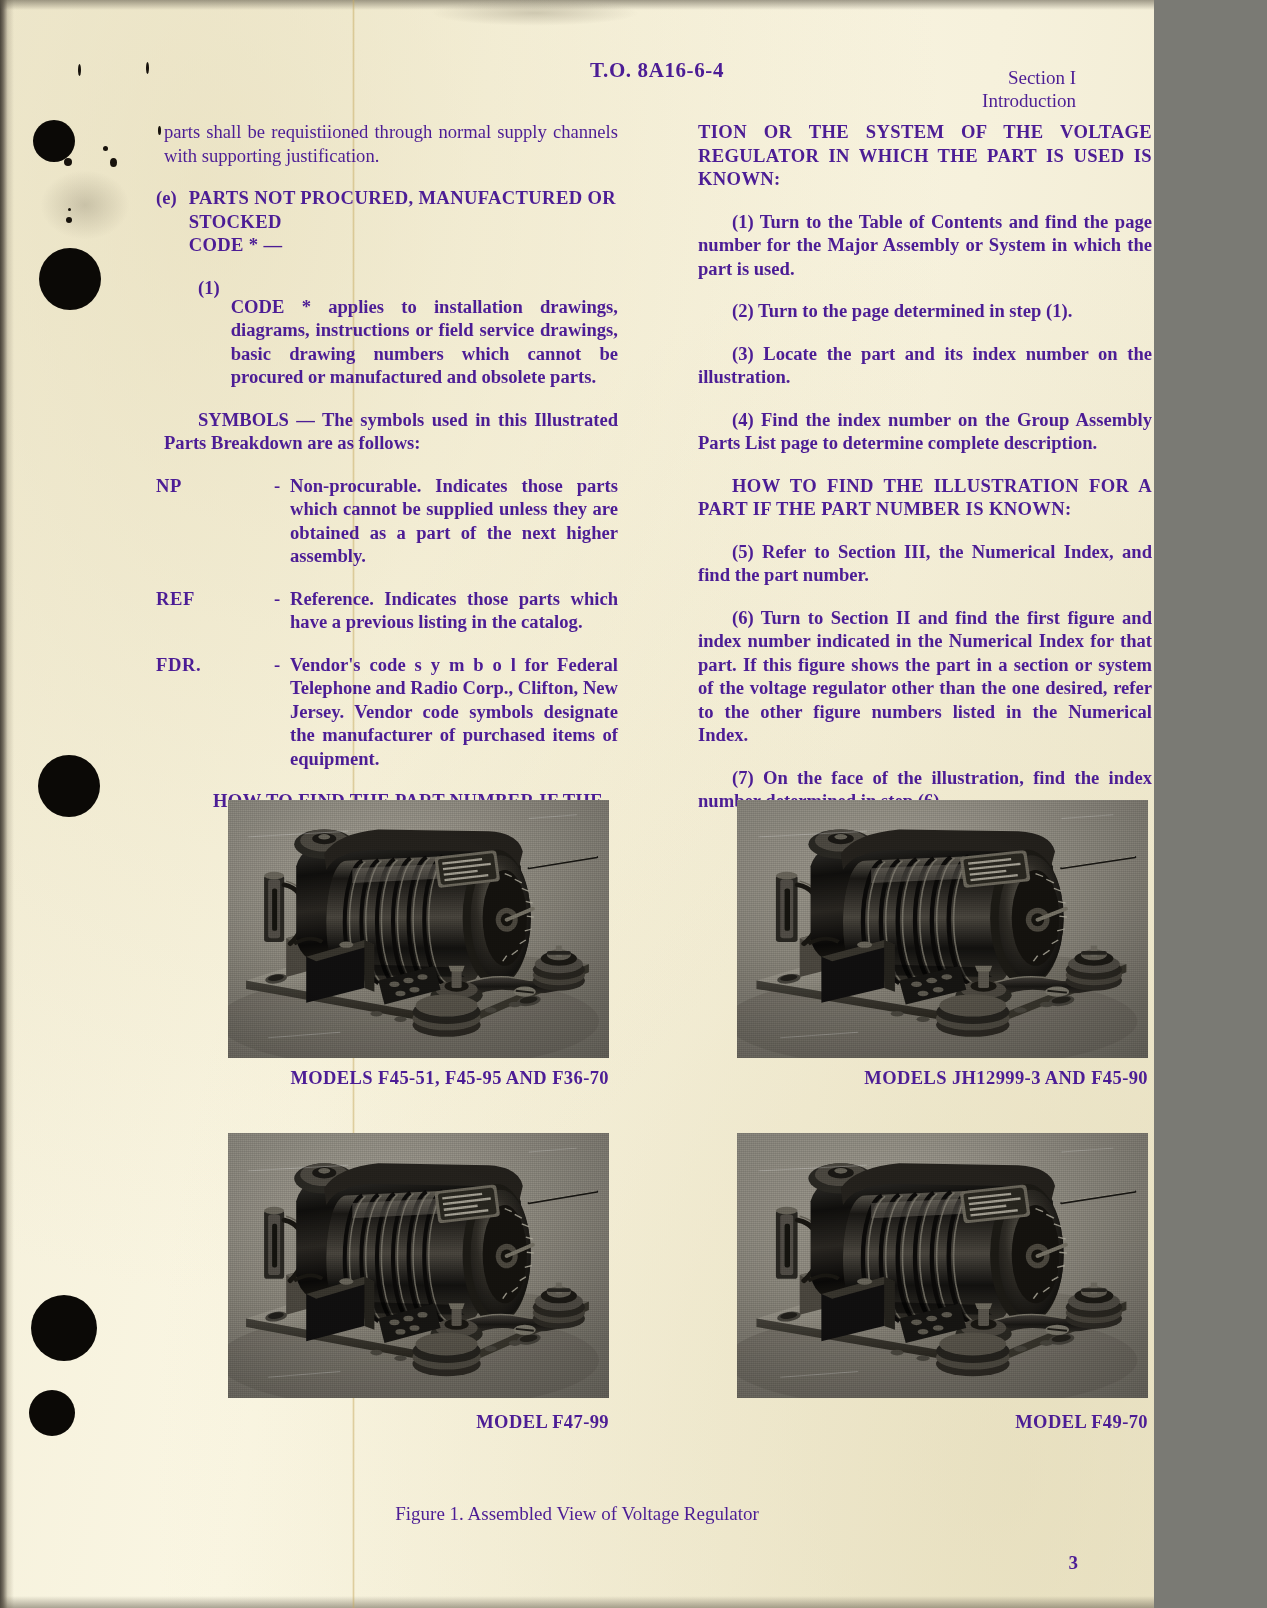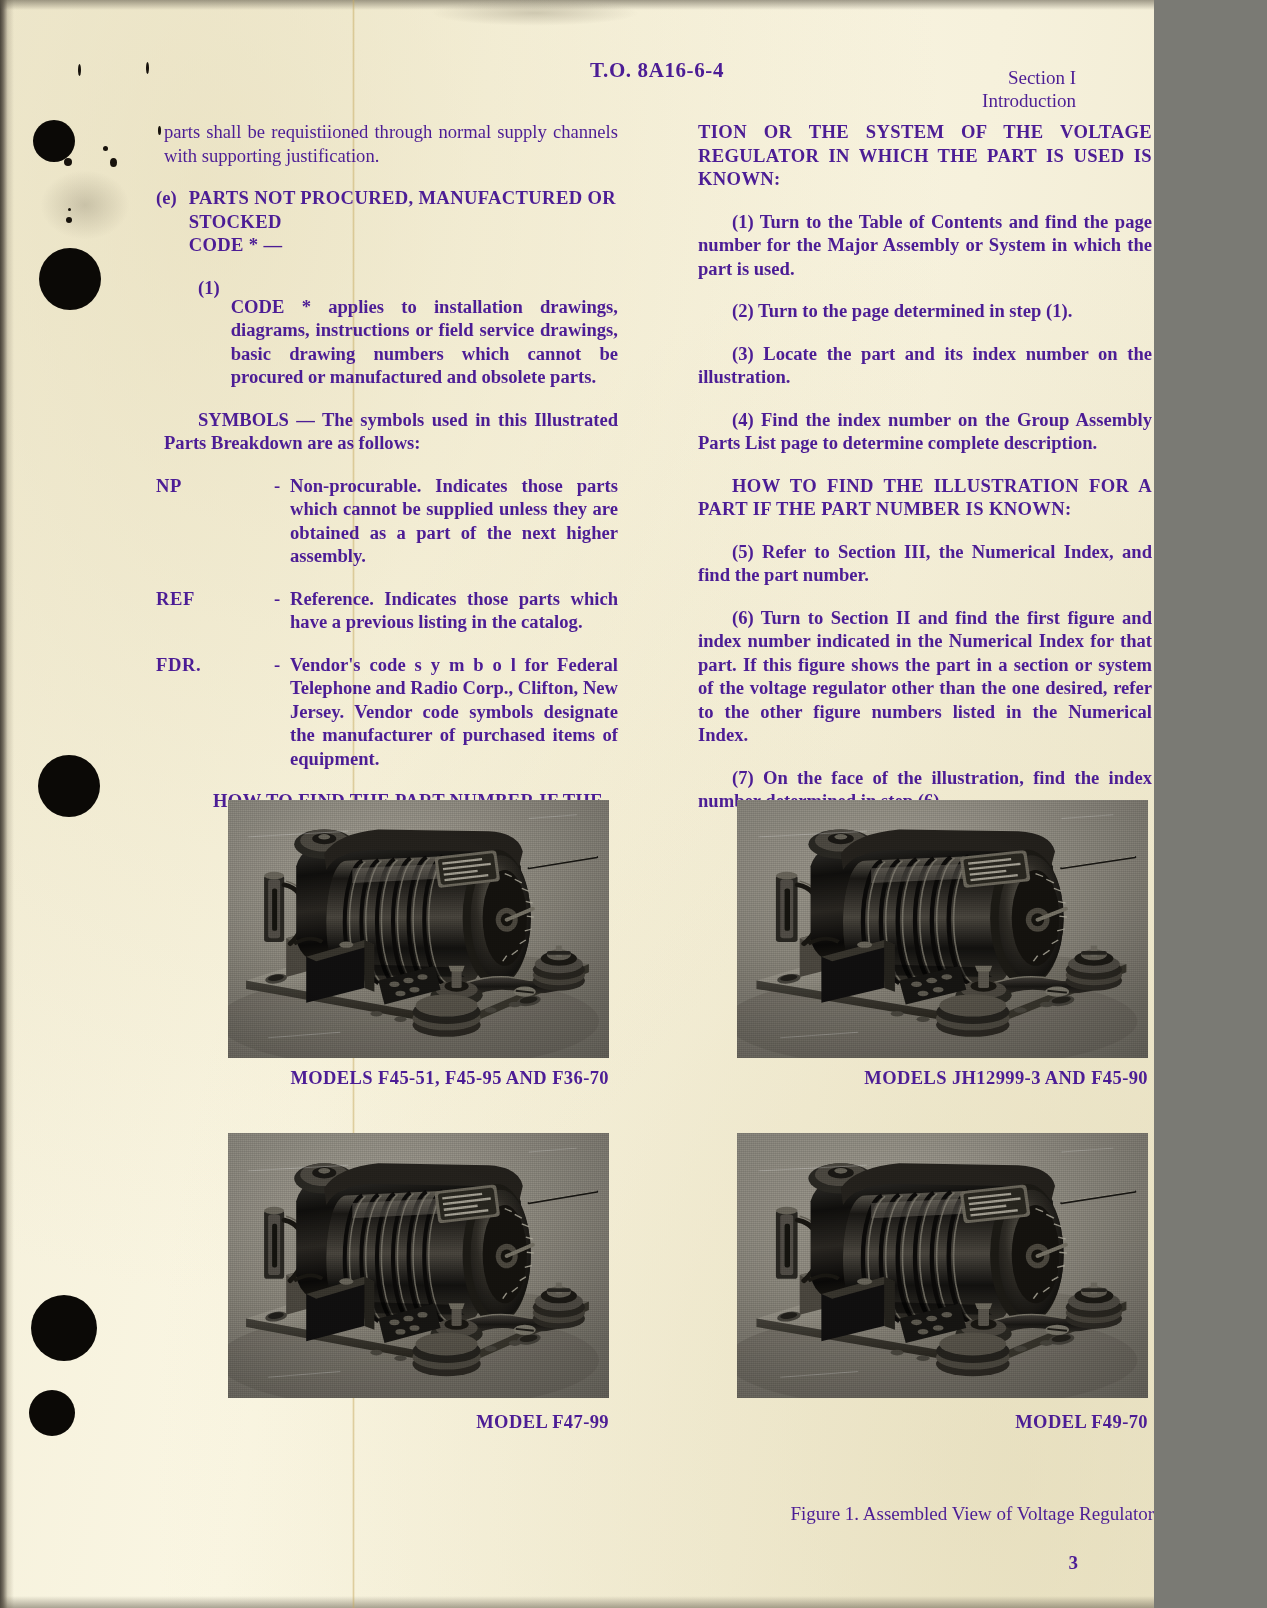--- a/index.html
+++ b/index.html
@@ -184,21 +184,21 @@
     font-size: 18.5px;
     letter-spacing: .4px;
     text-align: right;
     white-space: nowrap;
   }
 
   .fig-caption {
     position: absolute;
     left: 0; right: 0;
     top: 1503px;
-    text-align: right;
+    text-align: center;
     font-size: 19px;
   }
   .page-num {
     position: absolute;
     right: 76px;
     top: 1552px;
     font-size: 19px;
     font-weight: bold;
   }
 </style>

